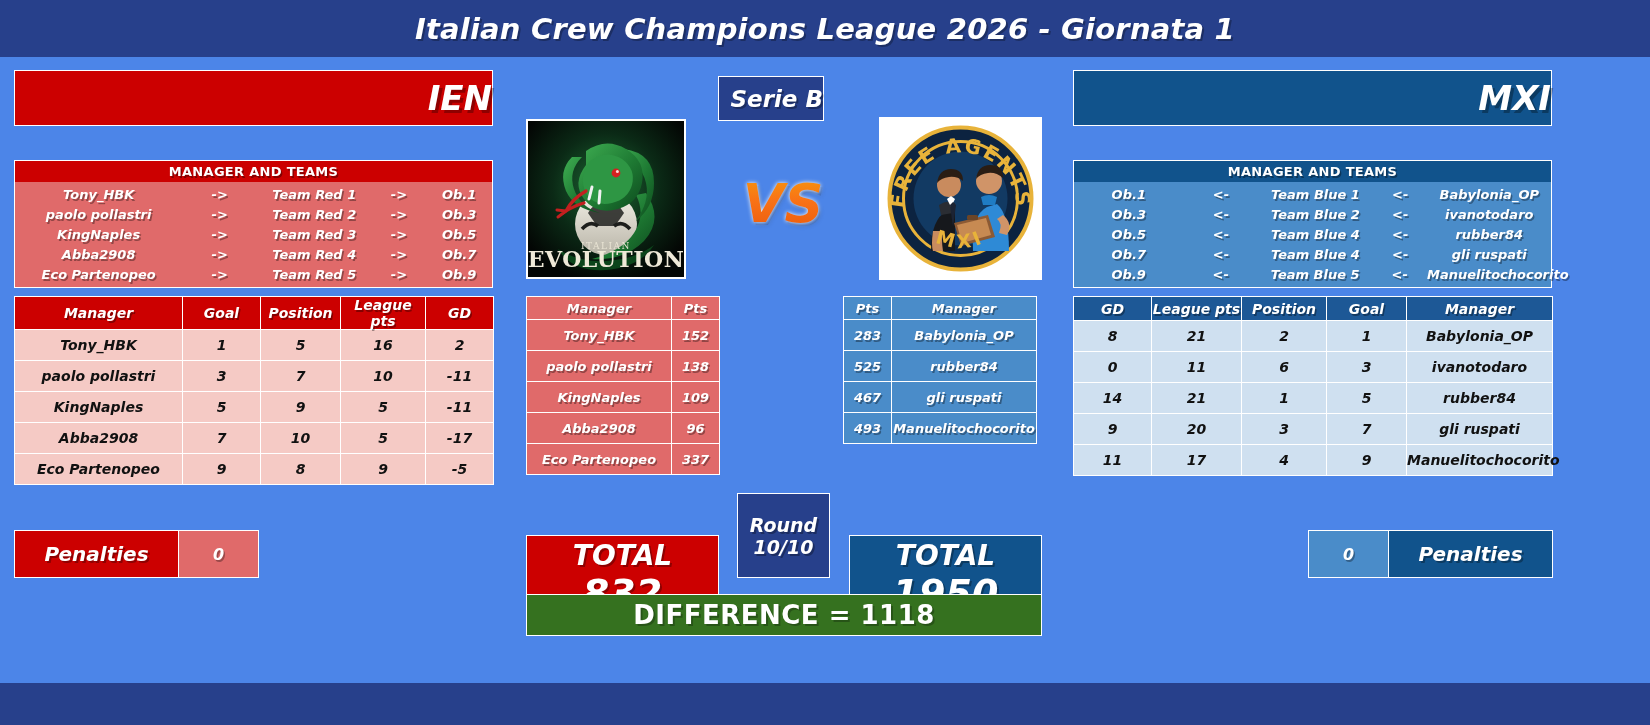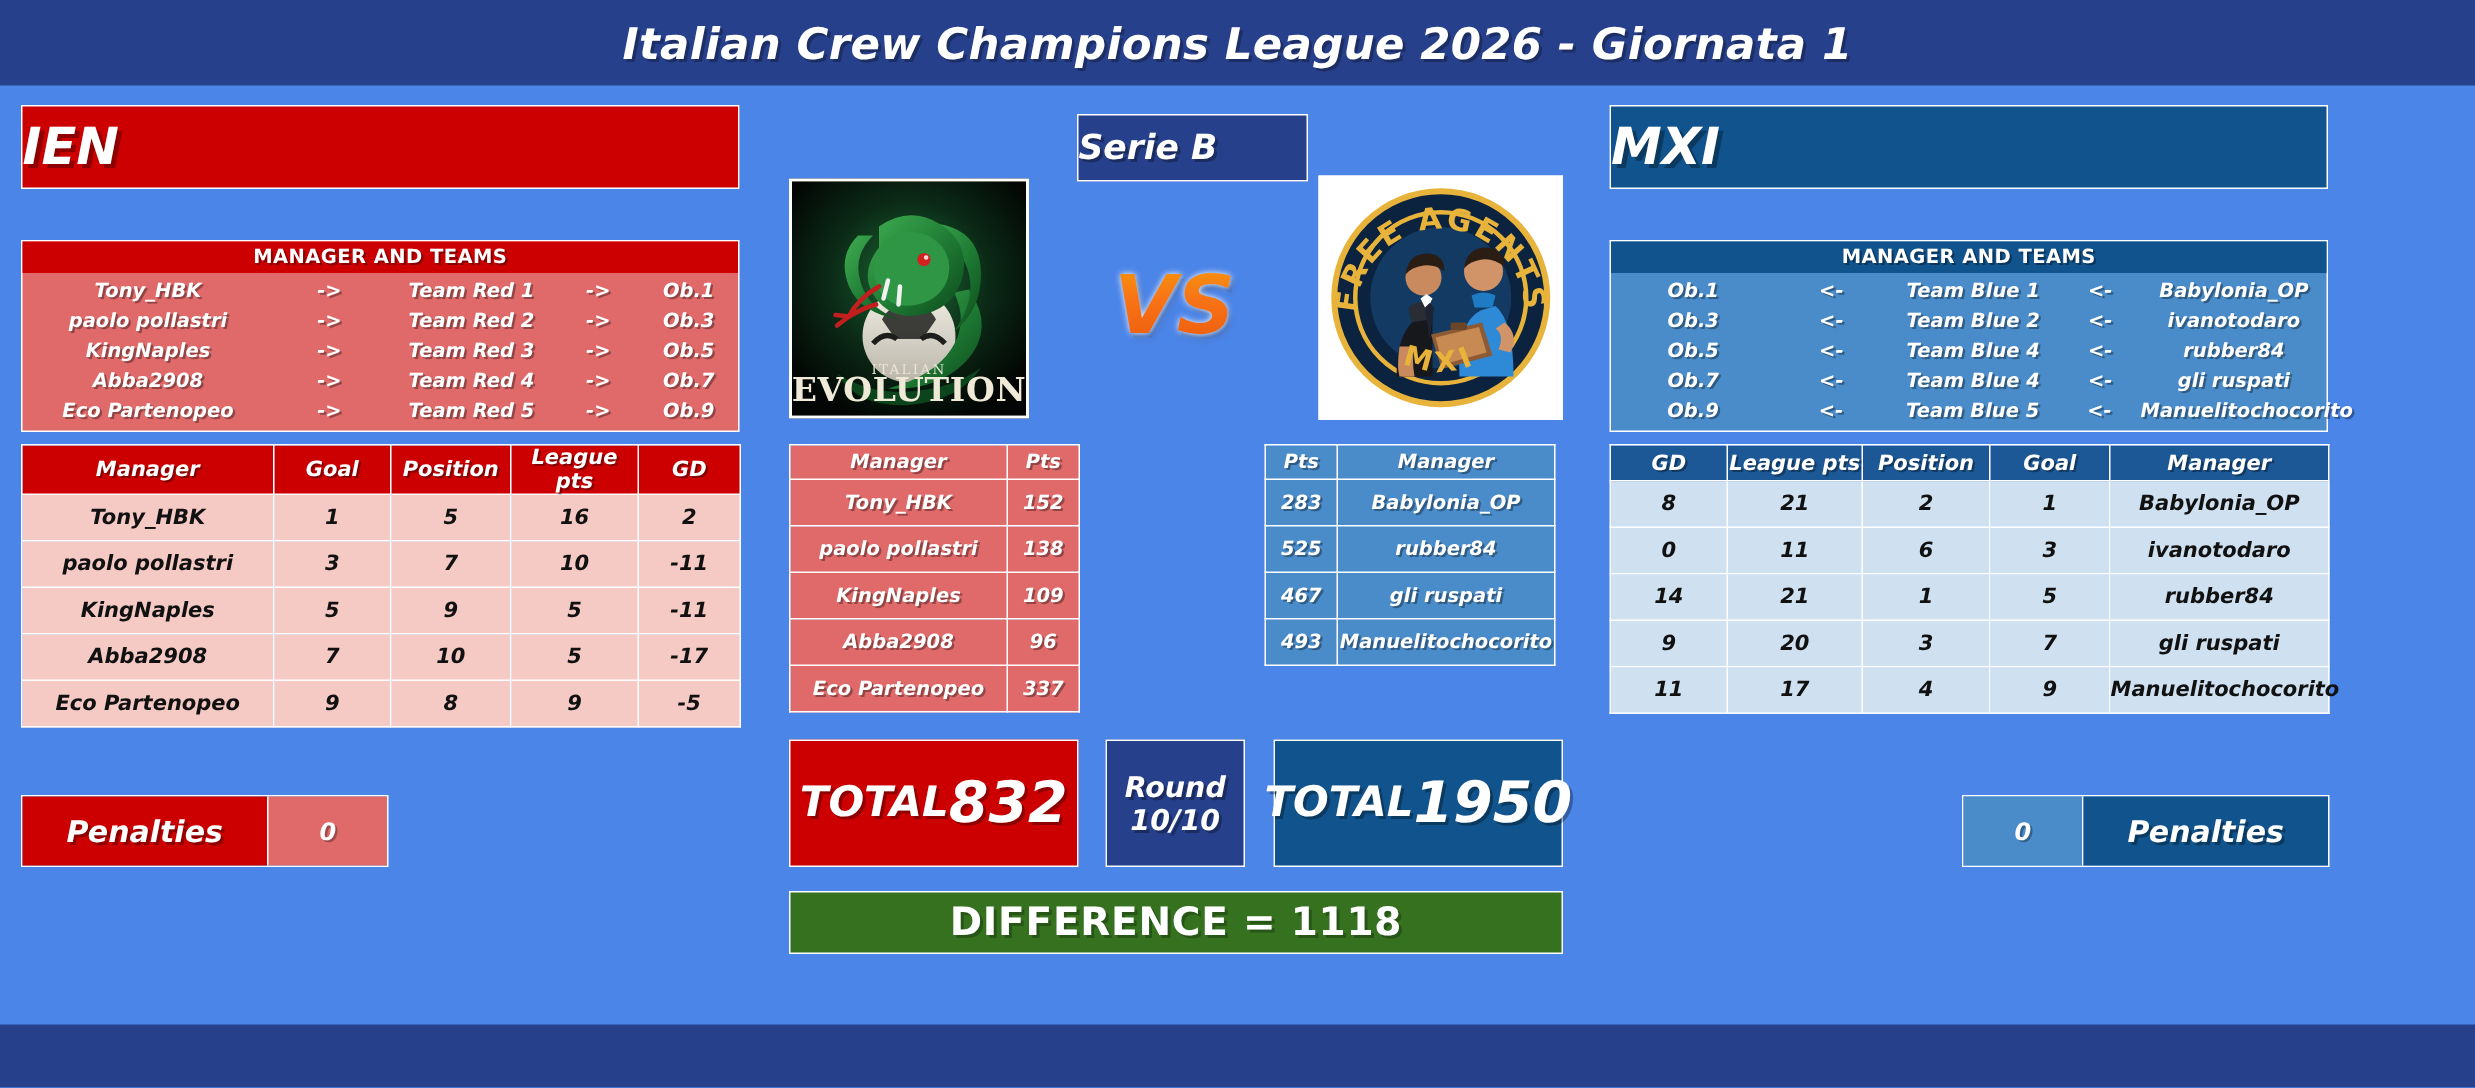--- a/index.html
+++ b/index.html
@@ -27,21 +27,21 @@
   .bottombar {
     position: absolute; left: 0; top: 683px; width: 1650px; height: 42px;
     background: #27408b;
   }
 
   
   .abs { position: absolute; }
 
   
   .team-banner {
-    display: flex; align-items: center; justify-content: flex-start;
+    display: flex; align-items: center; justify-content: flex-end;
     color: #fff; font-size: 34px; font-weight: bold; font-style: italic;
     text-shadow: 3px 3px 0 rgba(0,0,0,.3);
     border: 1px solid #ffffff;
   }
   #ien-banner { left: 14px;   top: 70px; width: 479px; height: 56px; background: #cc0000; }
   #mxi-banner { left: 1073px; top: 70px; width: 479px; height: 56px; background: #11538c; }
 
   
   .mt-block { border: 1px solid #ffffff; }
   .mt-head {
@@ -117,23 +117,23 @@
   #ien-pen { left: 14px; top: 530px; height: 48px; }
   #ien-pen .pen-label { width: 163px; background: #cc0000; }
   #ien-pen .pen-val   { width: 80px;  background: #e06a6a; }
   #mxi-pen { left: 1308px; top: 530px; height: 48px; }
   #mxi-pen .pen-label { width: 163px; background: #11538c; order: 2; }
   #mxi-pen .pen-val   { width: 80px;  background: #4a8cc9; order: 1;
                         border-left: none; border-right: 1px solid #fff; }
 
   
   #serie-badge {
-    left: 718px; top: 76px; width: 154px; height: 45px;
+    left: 718px; top: 76px; width: 106px; height: 45px;
     background: #27408b; border: 1px solid #ffffff;
-    display: flex; align-items: center; justify-content: flex-start;
+    display: flex; align-items: center; justify-content: flex-end;
     color: #ffffff; font-size: 23px; font-weight: bold; font-style: italic;
     text-shadow: 2px 2px 0 rgba(0,0,0,.3);
   }
   #vs-text {
     left: 706px; top: 170px; width: 154px; height: 66px;
     display: flex; align-items: center; justify-content: center;
     font-size: 54px; font-weight: bold; font-style: italic;
     color: #e8710a;
     background: linear-gradient(180deg,#f59e0b 0%,#f97316 45%,#ea580c 100%);
     -webkit-background-clip: text; background-clip: text;
@@ -154,22 +154,22 @@
     text-shadow: 1.5px 1.5px 0 rgba(0,0,0,.35); }
   table.mini td { height: 31px; font-size: 13px; font-weight: bold; font-style: italic;
     color: #ffffff; border: 1px solid #ffffff; text-align: center;
     text-shadow: 1.5px 1.5px 0 rgba(0,0,0,.35); }
   #ien-mini { left: 526px; top: 296px; width: 193px; }
   #ien-mini th, #ien-mini td { background: #e06a6a; }
   #mxi-mini { left: 843px; top: 296px; width: 193px; }
   #mxi-mini th, #mxi-mini td { background: #4a8cc9; }
 
   
-  .total-box { border: 1px solid #ffffff; display: flex; flex-direction: row;
-    align-items: center; justify-content: center; color: #ffffff; }
+  .total-box { border: 1px solid #ffffff; display: flex; flex-direction: column;
+    align-items: center; justify-content: center; color: #ffffff; margin-top: 42px; }
   .total-box .lbl { font-size: 28px; font-weight: bold; font-style: italic;
     text-shadow: 2px 2px 0 rgba(0,0,0,.3); line-height: 1.15; }
   .total-box .num { font-size: 38px; font-weight: bold; font-style: italic;
     text-shadow: 2px 2px 0 rgba(0,0,0,.3); line-height: 1.15; }
   #ien-total { left: 526px; top: 493px; width: 193px; height: 85px; background: #cc0000; }
   #mxi-total { left: 849px; top: 493px; width: 193px; height: 85px; background: #11538c; }
   #round-box {
     left: 737px; top: 493px; width: 93px; height: 85px;
     background: #27408b; border: 1px solid #ffffff;
     display: flex; flex-direction: column; align-items: center; justify-content: center;

